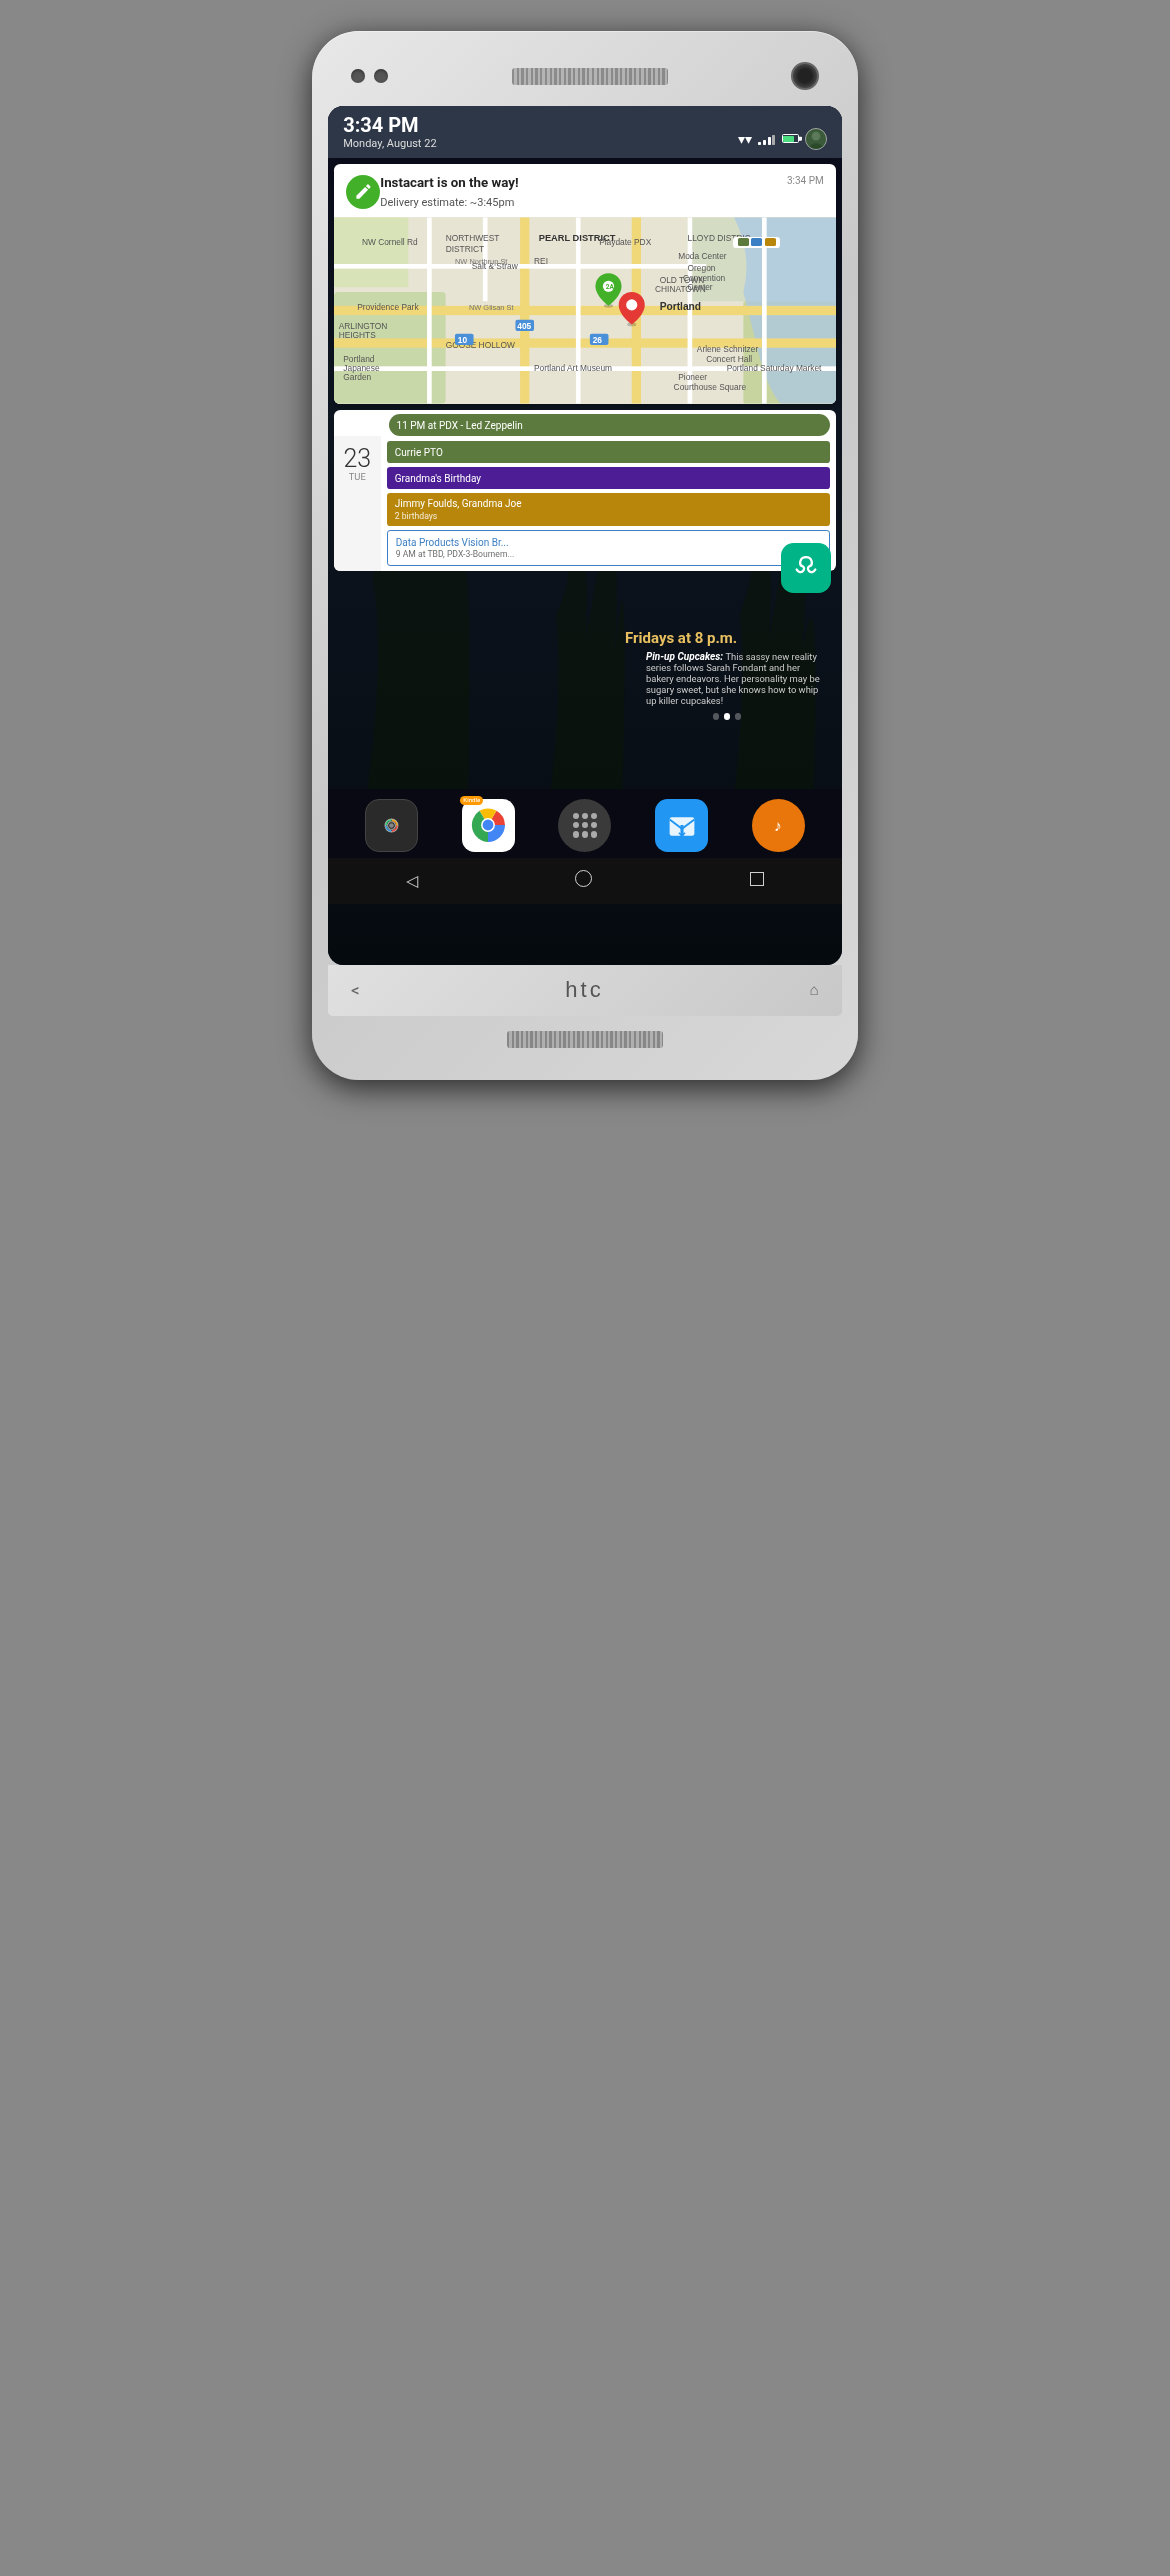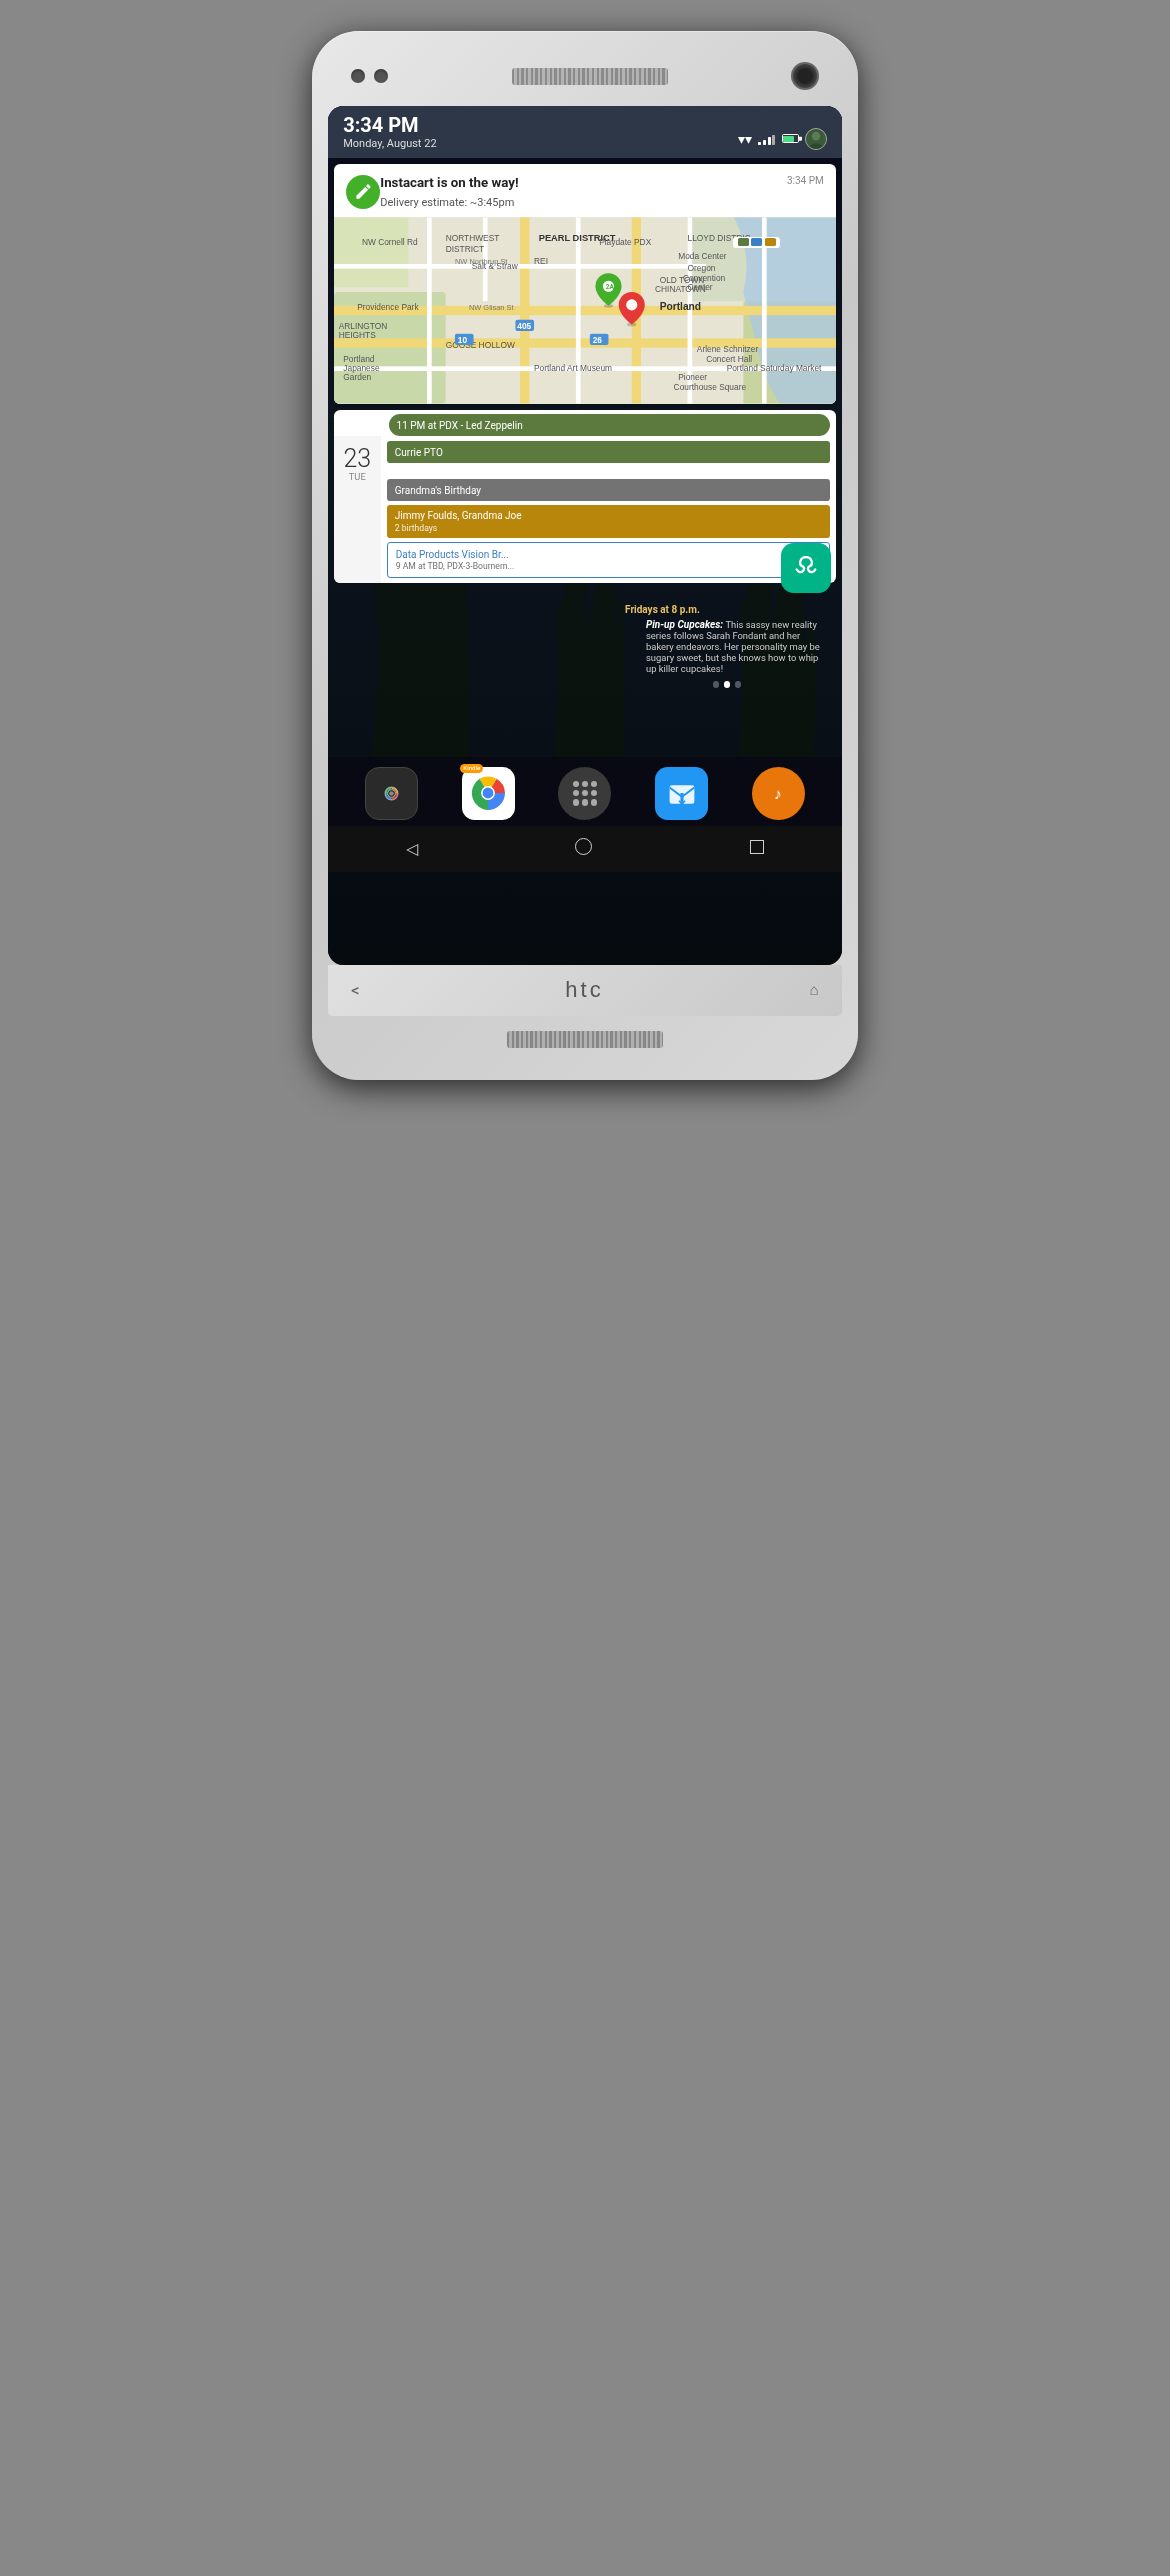--- a/index.html
+++ b/index.html
@@ -277,26 +277,25 @@
 
     .event-green {
       background: #5c7a3e;
       border-radius: 3.1px;
       padding: 5.5px 7.8px;
       color: white;
       font-size: 10px;
     }
 
     .event-blue {
-      background: #737373;
+      background: #4c1d95;
       border-radius: 3.1px;
       padding: 5.5px 7.8px;
       color: white;
       font-size: 10px;
-      margin-top: 12px;
     }
 
     .event-gold {
       background: #b8860b;
       border-radius: 3.1px;
       padding: 5.5px 7.8px;
       color: white;
       font-size: 10px;
     }
 
@@ -326,23 +325,24 @@
       z-index: 0;
     }
 
     .screen-content {
       position: relative;
       z-index: 1;
     }
 
     .tv-day {
       color: #e8c060;
-      font-size: 10px;
+      font-size: 15px;
       font-weight: bold;
       margin-bottom: 3.1px;
+      margin-top: 37px;
     }
 
     .tv-dots {
       display: flex;
       gap: 4.7px;
       margin-top: 7.8px;
       justify-content: center;
     }
 
     .tv-dot {

